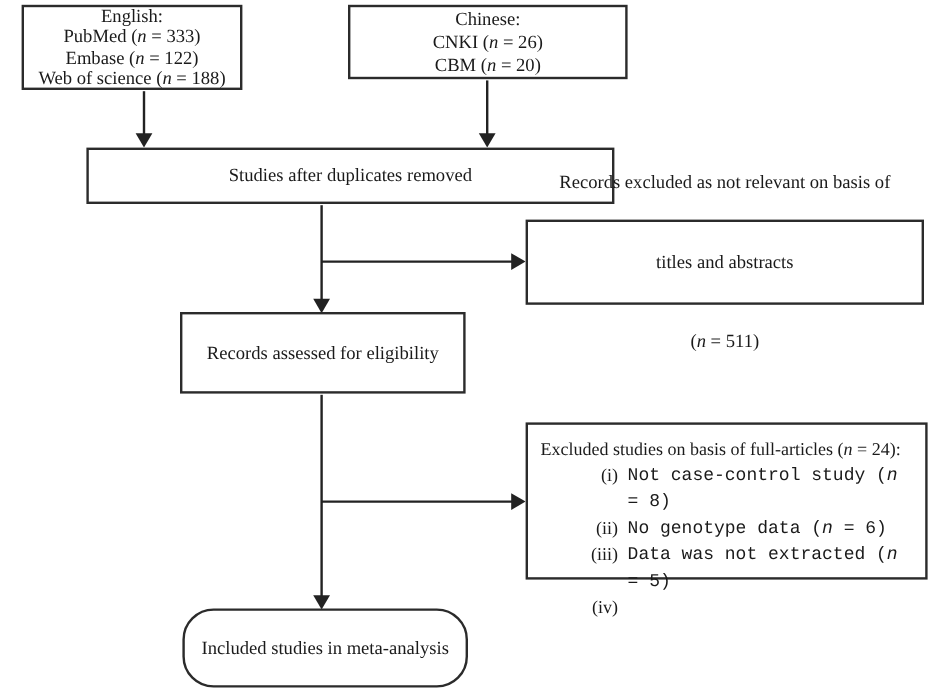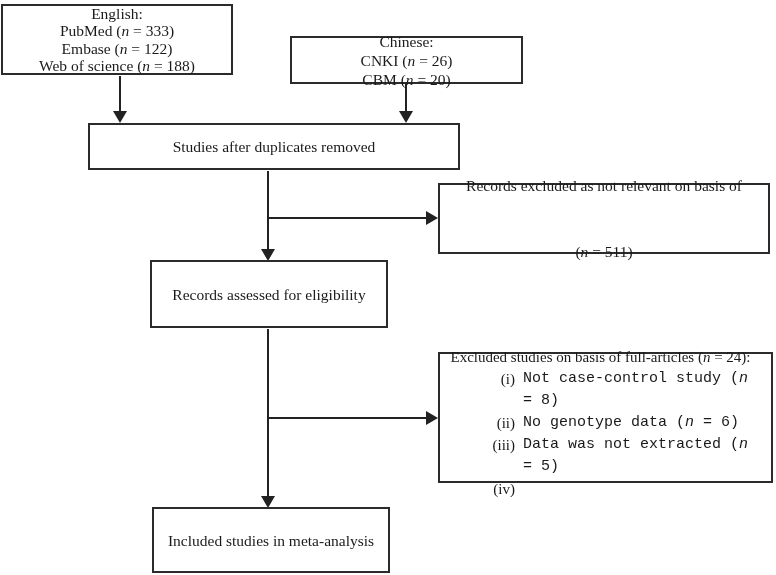--- a/index.html
+++ b/index.html
@@ -19,33 +19,33 @@
     background: #ffffff;
     display: flex;
     flex-direction: column;
     justify-content: center;
     align-items: center;
     text-align: center;
     font-size: 15.5px;
     line-height: 19px;
   }
   .box .line { width: 100%; }
-  #box-english    { left: 1px;   top: 4px;   width: 232px; height: 71px; line-height: 17.5px; }
-  #box-chinese    { left: 290px; top: 4px;   width: 233px; height: 48px; margin-top: 32px; }
-  #box-duplicates { left: 88px;  top: 123px; width: 372px; height: 47px; line-height: 21px; }
+  #box-english    { left: 18px;   top: 4px;   width: 184px; height: 71px; line-height: 17.5px; }
+  #box-chinese    { left: 290px; top: 4px;   width: 233px; height: 62px; }
+  #box-duplicates { left: 72px;  top: 123px; width: 440px; height: 47px; line-height: 21px; }
   #box-excl-title { left: 438px; top: 183px; width: 332px; height: 71px; line-height: 22px; gap: 44px; }
   #box-eligibility{ left: 150px; top: 260px; width: 238px; height: 68px; line-height: 21px; }
   #box-excl-full  {
     left: 438px; top: 352px; width: 335px; height: 131px;
-    justify-content: center;
+    justify-content: space-between;
     padding: 10px 13px 0 3px;
     font-size: 15px;
     line-height: 22px;
   }
-  #box-included   { left: 152px; top: 507px; width: 238px; height: 66px; line-height: 21px; }
+  #box-included   { left: 152px; top: 507px; width: 238px; height: 66px; line-height: 21px; border-radius: 26px; }
   .excl-list {
     display: grid;
     grid-template-columns: 72px auto;
     column-gap: 8px;
     width: 100%;
     text-align: left;
   }
   .excl-list .numeral { text-align: right; }
   .excl-list .item-text { text-align: left; font-family: Liberation Mono, monospace; }
   svg#connectors { position: absolute; left: 0; top: 0; }
@@ -89,20 +89,21 @@
     <div class="line nfix">CNKI (<i>n</i> = 26)</div>
     <div class="line nfix">CBM (<i>n</i> = 20)</div>
   </div>
 
   <div class="box" id="box-duplicates">
     <div class="line nfix">Studies after duplicates removed</div>
   </div>
 
   <div class="box" id="box-excl-title">
     <div class="line nfix">Records excluded as not relevant on basis of</div>
+    <div class="line nfix">titles and abstracts</div>
     <div class="line nfix">(<i>n</i> = 511)</div>
   </div>
 
   <div class="box" id="box-eligibility">
     <div class="line nfix">Records assessed for eligibility</div>
   </div>
 
   <div class="box" id="box-excl-full">
     <div class="line nfix">Excluded studies on basis of full-articles (<i>n</i> = 24):</div>
     <div class="excl-list">

